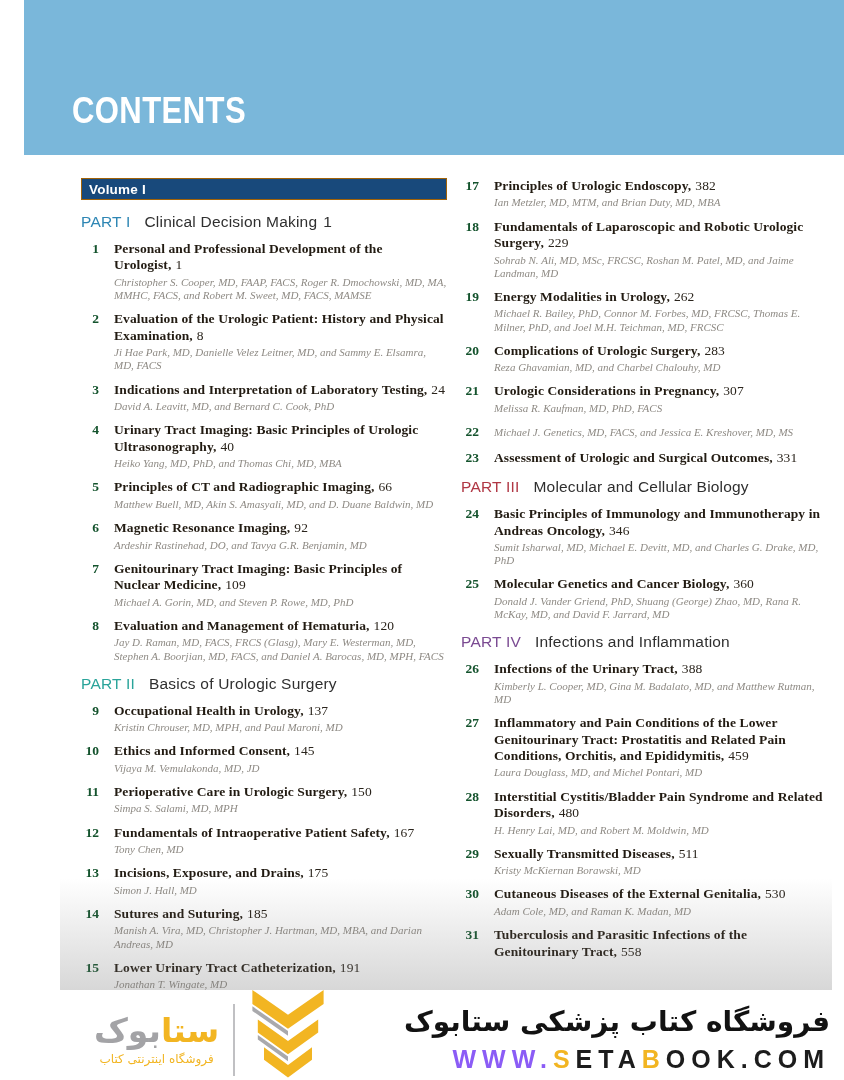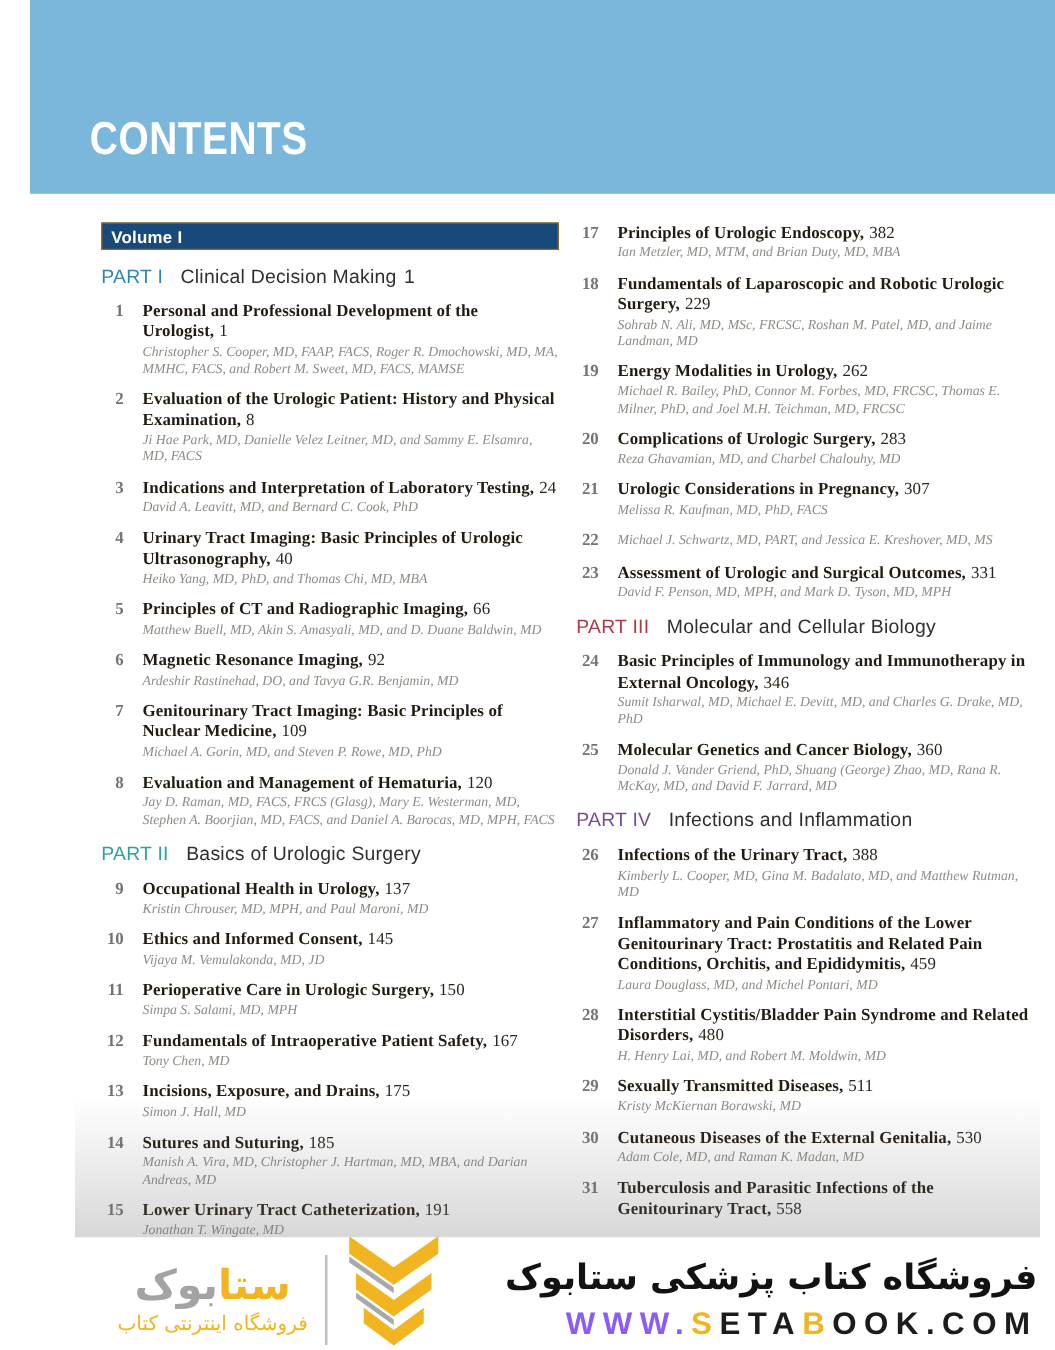--- a/index.html
+++ b/index.html
@@ -27,21 +27,21 @@
   .part-heading{font-size:15.5px;margin:12px 0 10px 0;letter-spacing:.2px;}
   .part-heading:first-child{margin-top:2px;}
   .part-label{font-weight:400;margin-right:14px;}
   .part-name{color:#2f2f2f;}
   .part-page{color:#2f2f2f;margin-left:6px;}
 
   .chapter{margin-bottom:9px;}
   .ch-row{display:flex;}
   .ch-num{flex:0 0 18px;text-align:right;margin-right:15px;
     font-family:"Liberation Serif",serif;font-weight:700;font-size:13.5px;
-    color:#737373;line-height:1.22;}
+    color:#14532d;line-height:1.22;}
   .ch-body{flex:1 1 auto;min-width:0;}
   .ch-titleline{font-family:"Liberation Serif",serif;font-weight:700;
     font-size:13.5px;color:#221b12;line-height:1.22;letter-spacing:.1px;}
   .ch-page{font-weight:400;color:#2a241c;margin-left:4px;}
   .ch-authors{font-family:"Liberation Serif",serif;font-style:italic;
     font-size:11px;color:#8e8a84;line-height:1.2;margin-top:2px;}
 
   
   .shadow-band{position:absolute;left:36px;right:36px;top:878px;height:112px;
     background:linear-gradient(to bottom,rgba(125,125,125,0),rgba(112,112,112,.28));
@@ -51,21 +51,21 @@
   .footer{position:absolute;left:0;right:0;top:990px;height:99px;background:#fff;
     display:flex;align-items:center;justify-content:space-between;
     padding:0 38px 0 70px;box-sizing:border-box;}
   .footer-left{display:flex;align-items:center;gap:14px;}
   .wordmark-block{text-align:center;}
   .wordmark{font-family:"DejaVu Sans",sans-serif;font-weight:700;font-size:33px;
     direction:rtl;line-height:1;}
   .wm-yellow{color:#f2b522;}
   .wm-gray{color:#a3a3a6;}
   .logo-tagline{font-family:"DejaVu Sans",sans-serif;direction:rtl;
-    color:#f2b522;font-size:16px;margin-top:5px;}
+    color:#f2b522;font-size:12px;margin-top:5px;}
   .logo-divider{width:2px;height:72px;background:#c0c0c3;}
   .footer-right{text-align:right;}
   .shop-title{font-family:"DejaVu Sans",sans-serif;direction:rtl;font-weight:700;
     font-size:28px;color:#121212;margin-bottom:7px;}
   .website{font-family:"Liberation Sans",sans-serif;font-weight:700;
     font-size:25px;letter-spacing:6px;color:#1c1c1c;white-space:nowrap;}
 </style>
 </head>
 <body>
 
@@ -288,44 +288,43 @@
         <div class="ch-titleline"><span class="ch-title">Urologic Considerations in Pregnancy,</span><span class="ch-page">307</span></div>
         <div class="ch-authors">Melissa R. Kaufman, MD, PhD, FACS</div>
       </div>
     </div>
   </div>
 
   <div class="chapter">
     <div class="ch-row">
       <span class="ch-num">22</span>
       <div class="ch-body">
-        <div class="ch-authors">Michael J. Schwartz, MD, PART, and Jessica E. Kreshover, MD, MS</div>
+        <div class="ch-authors">Michael J. Genetics, MD, FACS, and Jessica E. Kreshover, MD, MS</div>
       </div>
     </div>
   </div>
 
   <div class="chapter">
     <div class="ch-row">
       <span class="ch-num">23</span>
       <div class="ch-body">
         <div class="ch-titleline"><span class="ch-title">Assessment of Urologic and Surgical Outcomes,</span><span class="ch-page">331</span></div>
-        <div class="ch-authors">David F. Penson, MD, MPH, and Mark D. Tyson, MD, MPH</div>
       </div>
     </div>
   </div>
 
   <div class="part-heading">
     <span class="part-label" style="color: rgb(176, 55, 68);">PART III</span><span class="part-name">Molecular and Cellular Biology</span><span class="part-page"></span>
   </div>
 
   <div class="chapter">
     <div class="ch-row">
       <span class="ch-num">24</span>
       <div class="ch-body">
-        <div class="ch-titleline"><span class="ch-title">Basic Principles of Immunology and Immunotherapy in External Oncology,</span><span class="ch-page">346</span></div>
+        <div class="ch-titleline"><span class="ch-title">Basic Principles of Immunology and Immunotherapy in Andreas Oncology,</span><span class="ch-page">346</span></div>
         <div class="ch-authors">Sumit Isharwal, MD, Michael E. Devitt, MD, and Charles G. Drake, MD, PhD</div>
       </div>
     </div>
   </div>
 
   <div class="chapter">
     <div class="ch-row">
       <span class="ch-num">25</span>
       <div class="ch-body">
         <div class="ch-titleline"><span class="ch-title">Molecular Genetics and Cancer Biology,</span><span class="ch-page">360</span></div>

